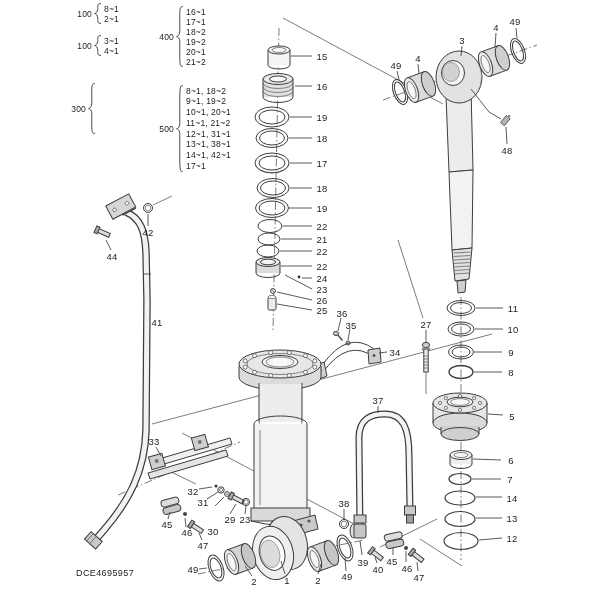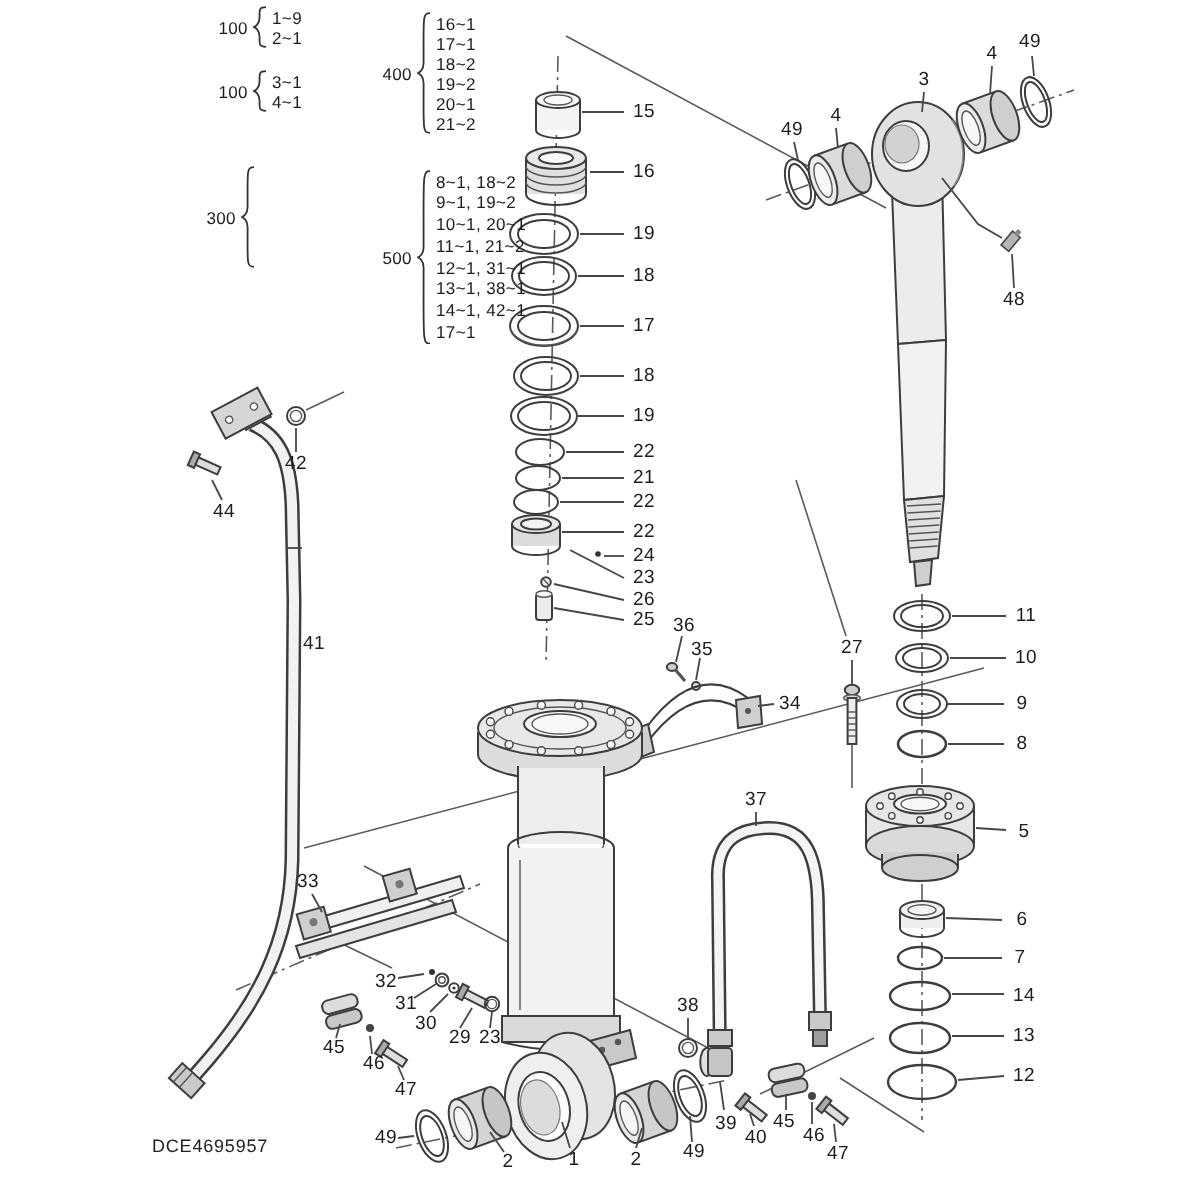--- a/index.html
+++ b/index.html
@@ -1,21 +1,21 @@
 <!DOCTYPE html>
 <html><head>
 <meta charset="utf-8">
 <style>
   html,body{margin:0;padding:0;background:#fff;}
   .stage{position:relative;width:600px;height:600px;background:#fff;overflow:hidden;
          font-family:"Liberation Sans","DejaVu Sans",sans-serif;color:#1c1c1c;}
   
   .legend-layer{position:absolute;inset:0;}
   .lg{position:absolute;display:flex;align-items:center;}
-  .lg .lgnum{width:24px;text-align:right;font-size:8.5px;margin-right:2px;letter-spacing:.2px;margin-left:32px;}
+  .lg .lgnum{width:24px;text-align:right;font-size:8.5px;margin-right:2px;letter-spacing:.2px;}
   .lg .lgrows{display:flex;flex-direction:column;margin-left:2px;}
   .lg .lgrow{font-size:8.5px;line-height:10px;white-space:pre;letter-spacing:.2px;}
   .g100{left:68px;top:3px}.g200{left:68px;top:35px}.g300{left:62px;top:83px}
   .g400{left:150px;top:6px}.g500{left:150px;top:85px}
   .g500 .lgrow{line-height:10.8px}
   
   .callout-layer{position:absolute;inset:0;pointer-events:none;}
   .callout{position:absolute;transform:translate(-50%,-50%);font-size:9.5px;
            color:#1c1c1c;letter-spacing:.2px;white-space:nowrap;}
   .code{position:absolute;left:76px;top:568px;font-size:9px;letter-spacing:.4px;color:#222;}
@@ -444,21 +444,21 @@
   </g>
 </svg>
 
 <div class="legend-layer">
       <div class="lg g100">
         <span class="lgnum">100</span>
         <svg width="8" height="21">
           <path d="M7,0.6 C3.2,0.6 3.8,2.4 3.8,5.5 C3.8,9.0 1.6,10.5 0.6,10.5 C1.6,10.5 3.8,12.0 3.8,15.5 C3.8,18.6 3.2,20.4 7,20.4" fill="none" stroke="#333" stroke-width="0.9"></path>
         </svg>
         <div class="lgrows">
-          <div class="lgrow">1~9</div>
+          <div class="lgrow">8~1</div>
           <div class="lgrow">2~1</div>
         </div>
       </div>
       <div class="lg g200">
         <span class="lgnum">100</span>
         <svg width="8" height="21">
           <path d="M7,0.6 C3.2,0.6 3.8,2.4 3.8,5.5 C3.8,9.0 1.6,10.5 0.6,10.5 C1.6,10.5 3.8,12.0 3.8,15.5 C3.8,18.6 3.2,20.4 7,20.4" fill="none" stroke="#333" stroke-width="0.9"></path>
         </svg>
         <div class="lgrows">
           <div class="lgrow">3~1</div>
@@ -539,21 +539,21 @@
       <span class="callout" style="left: 510px; top: 479px;">7</span>
       <span class="callout" style="left: 512px; top: 498px;">14</span>
       <span class="callout" style="left: 512px; top: 518px;">13</span>
       <span class="callout" style="left: 512px; top: 538px;">12</span>
       <span class="callout" style="left: 148px; top: 232px;">42</span>
       <span class="callout" style="left: 112px; top: 256px;">44</span>
       <span class="callout" style="left: 157px; top: 274px; margin-top: 48px;">41</span>
       <span class="callout" style="left: 154px; top: 441px;">33</span>
       <span class="callout" style="left: 193px; top: 491px;">32</span>
       <span class="callout" style="left: 203px; top: 502px;">31</span>
-      <span class="callout" style="left: 213px; top: 512px; text-align: center;">30</span>
+      <span class="callout" style="left: 213px; top: 531px; text-align: center;">30</span>
       <span class="callout" style="left: 230px; top: 519px;">29</span>
       <span class="callout" style="left: 245px; top: 519px;">23</span>
       <span class="callout" style="left: 167px; top: 524px;">45</span>
       <span class="callout" style="left: 187px; top: 532px;">46</span>
       <span class="callout" style="left: 203px; top: 545px;">47</span>
       <span class="callout" style="left: 193px; top: 569px;">49</span>
       <span class="callout" style="left: 254px; top: 581px;">2</span>
       <span class="callout" style="left: 287px; top: 580px;">1</span>
       <span class="callout" style="left: 318px; top: 580px;">2</span>
       <span class="callout" style="left: 347px; top: 576px;">49</span>

